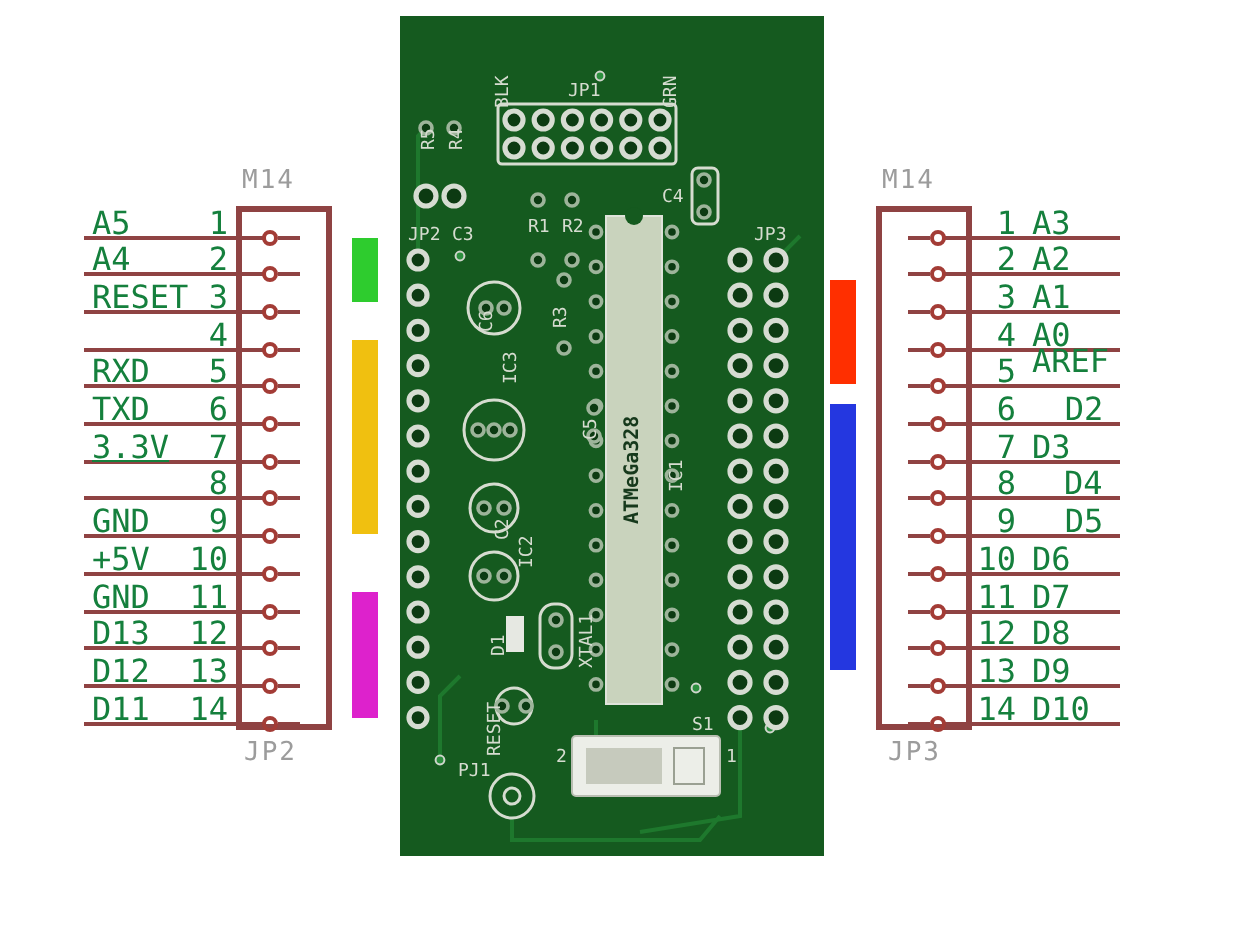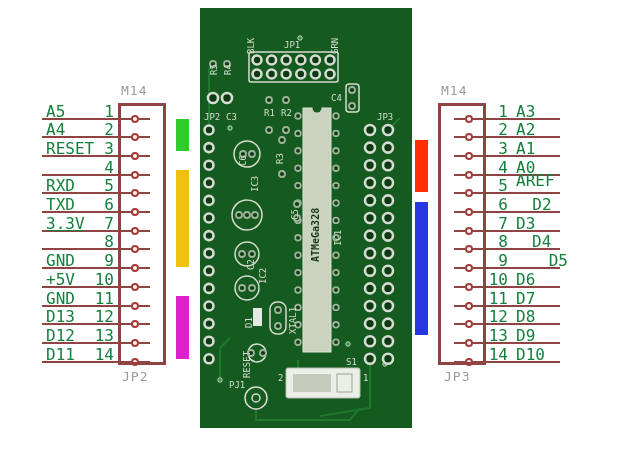--- a/index.html
+++ b/index.html
@@ -340,21 +340,21 @@
     <div class="pin-text" style="left: 516px; top: 215.7px; width: 52px; text-align: left;">D3</div>
     <div class="wire" style="left: 472px; top: 248.4px; width: 88px;"></div>
     <div class="wire" style="left: 454px; top: 248.4px; width: 11px;"></div>
     <div class="pin-circle" style="left: 465px; top: 245.4px;"></div>
     <div class="pin-text" style="left: 488px; top: 234.4px; width: 20px; text-align: right;">8</div>
     <div class="pin-text" style="left: 516px; top: 234.4px; width: 52px; text-align: left; margin-left: 16px;">D4</div>
     <div class="wire" style="left: 472px; top: 267.1px; width: 88px;"></div>
     <div class="wire" style="left: 454px; top: 267.1px; width: 11px;"></div>
     <div class="pin-circle" style="left: 465px; top: 264.1px;"></div>
     <div class="pin-text" style="left: 488px; top: 253.1px; width: 20px; text-align: right;">9</div>
-    <div class="pin-text" style="left: 516px; top: 253.1px; width: 52px; text-align: right;">D5</div>
+    <div class="pin-text" style="left: 516px; top: 253.1px; width: 52px; text-align: center;">D5</div>
     <div class="wire" style="left: 472px; top: 285.8px; width: 88px;"></div>
     <div class="wire" style="left: 454px; top: 285.8px; width: 11px;"></div>
     <div class="pin-circle" style="left: 465px; top: 282.8px;"></div>
     <div class="pin-text" style="left: 488px; top: 271.8px; width: 20px; text-align: right;">10</div>
     <div class="pin-text" style="left: 516px; top: 271.8px; width: 52px; text-align: left;">D6</div>
     <div class="wire" style="left: 472px; top: 304.5px; width: 88px;"></div>
     <div class="wire" style="left: 454px; top: 304.5px; width: 11px;"></div>
     <div class="pin-circle" style="left: 465px; top: 301.5px;"></div>
     <div class="pin-text" style="left: 488px; top: 290.5px; width: 20px; text-align: right;">11</div>
     <div class="pin-text" style="left: 516px; top: 290.5px; width: 52px; text-align: left;">D7</div>

